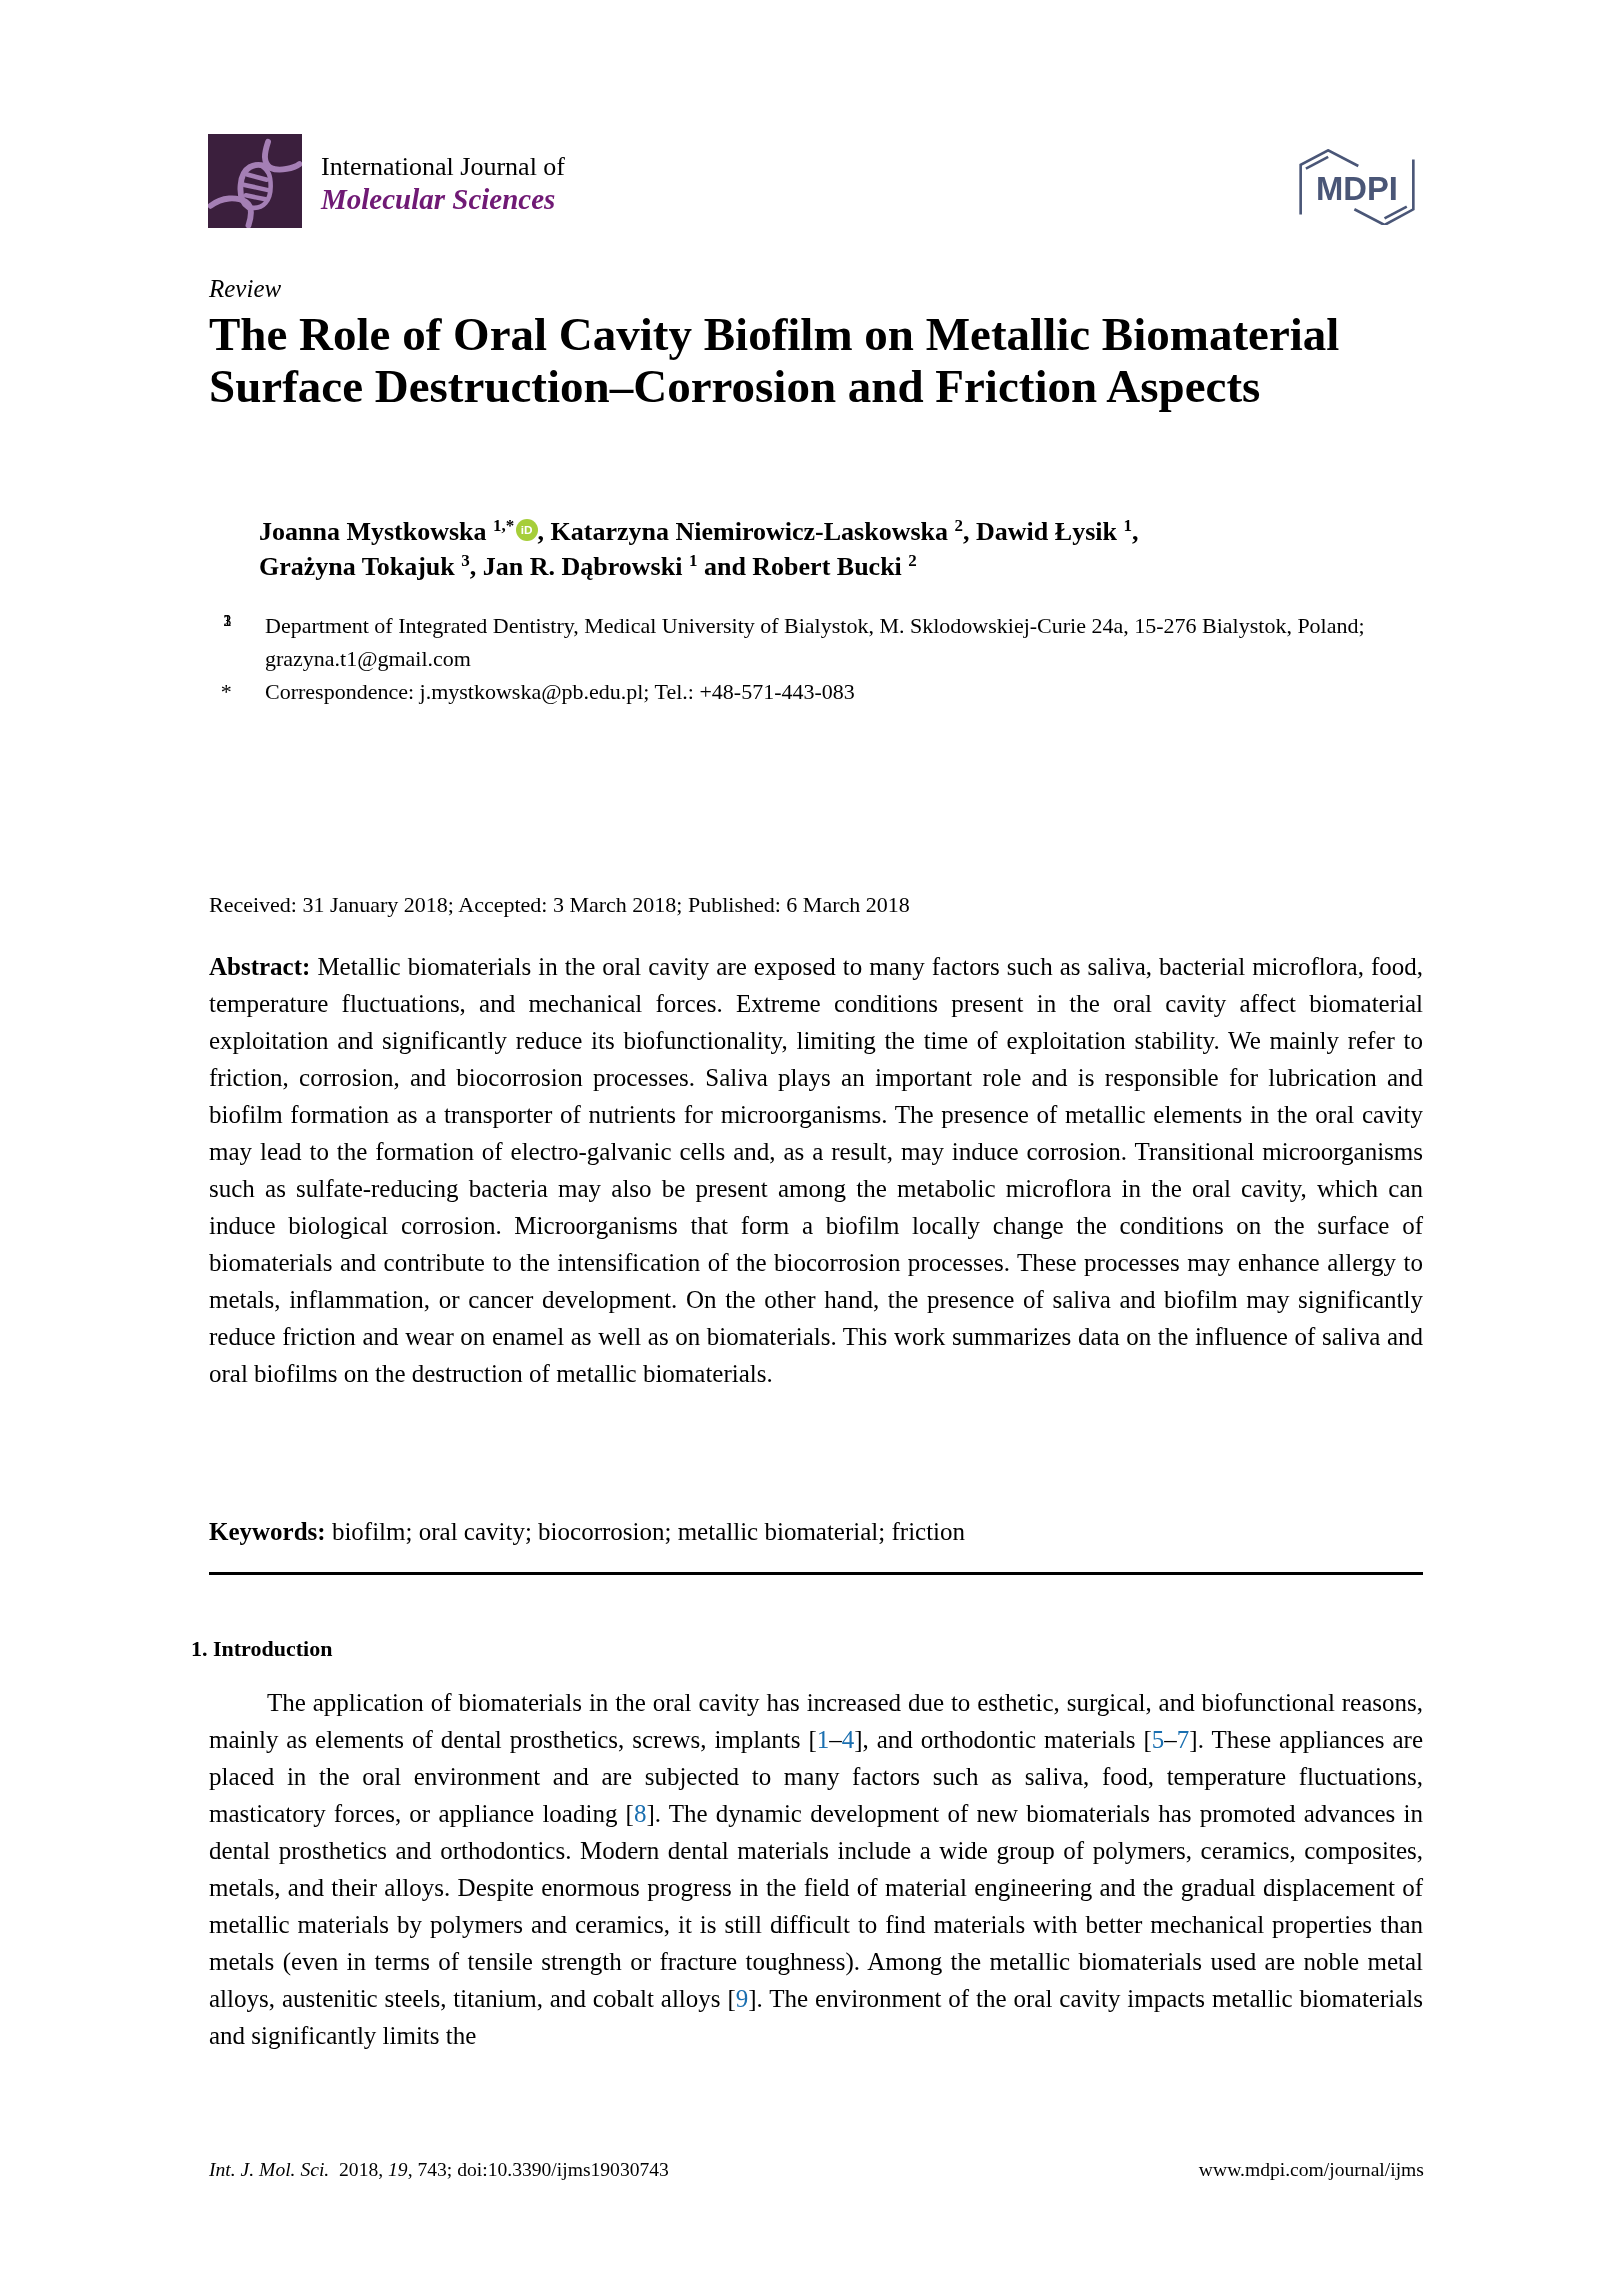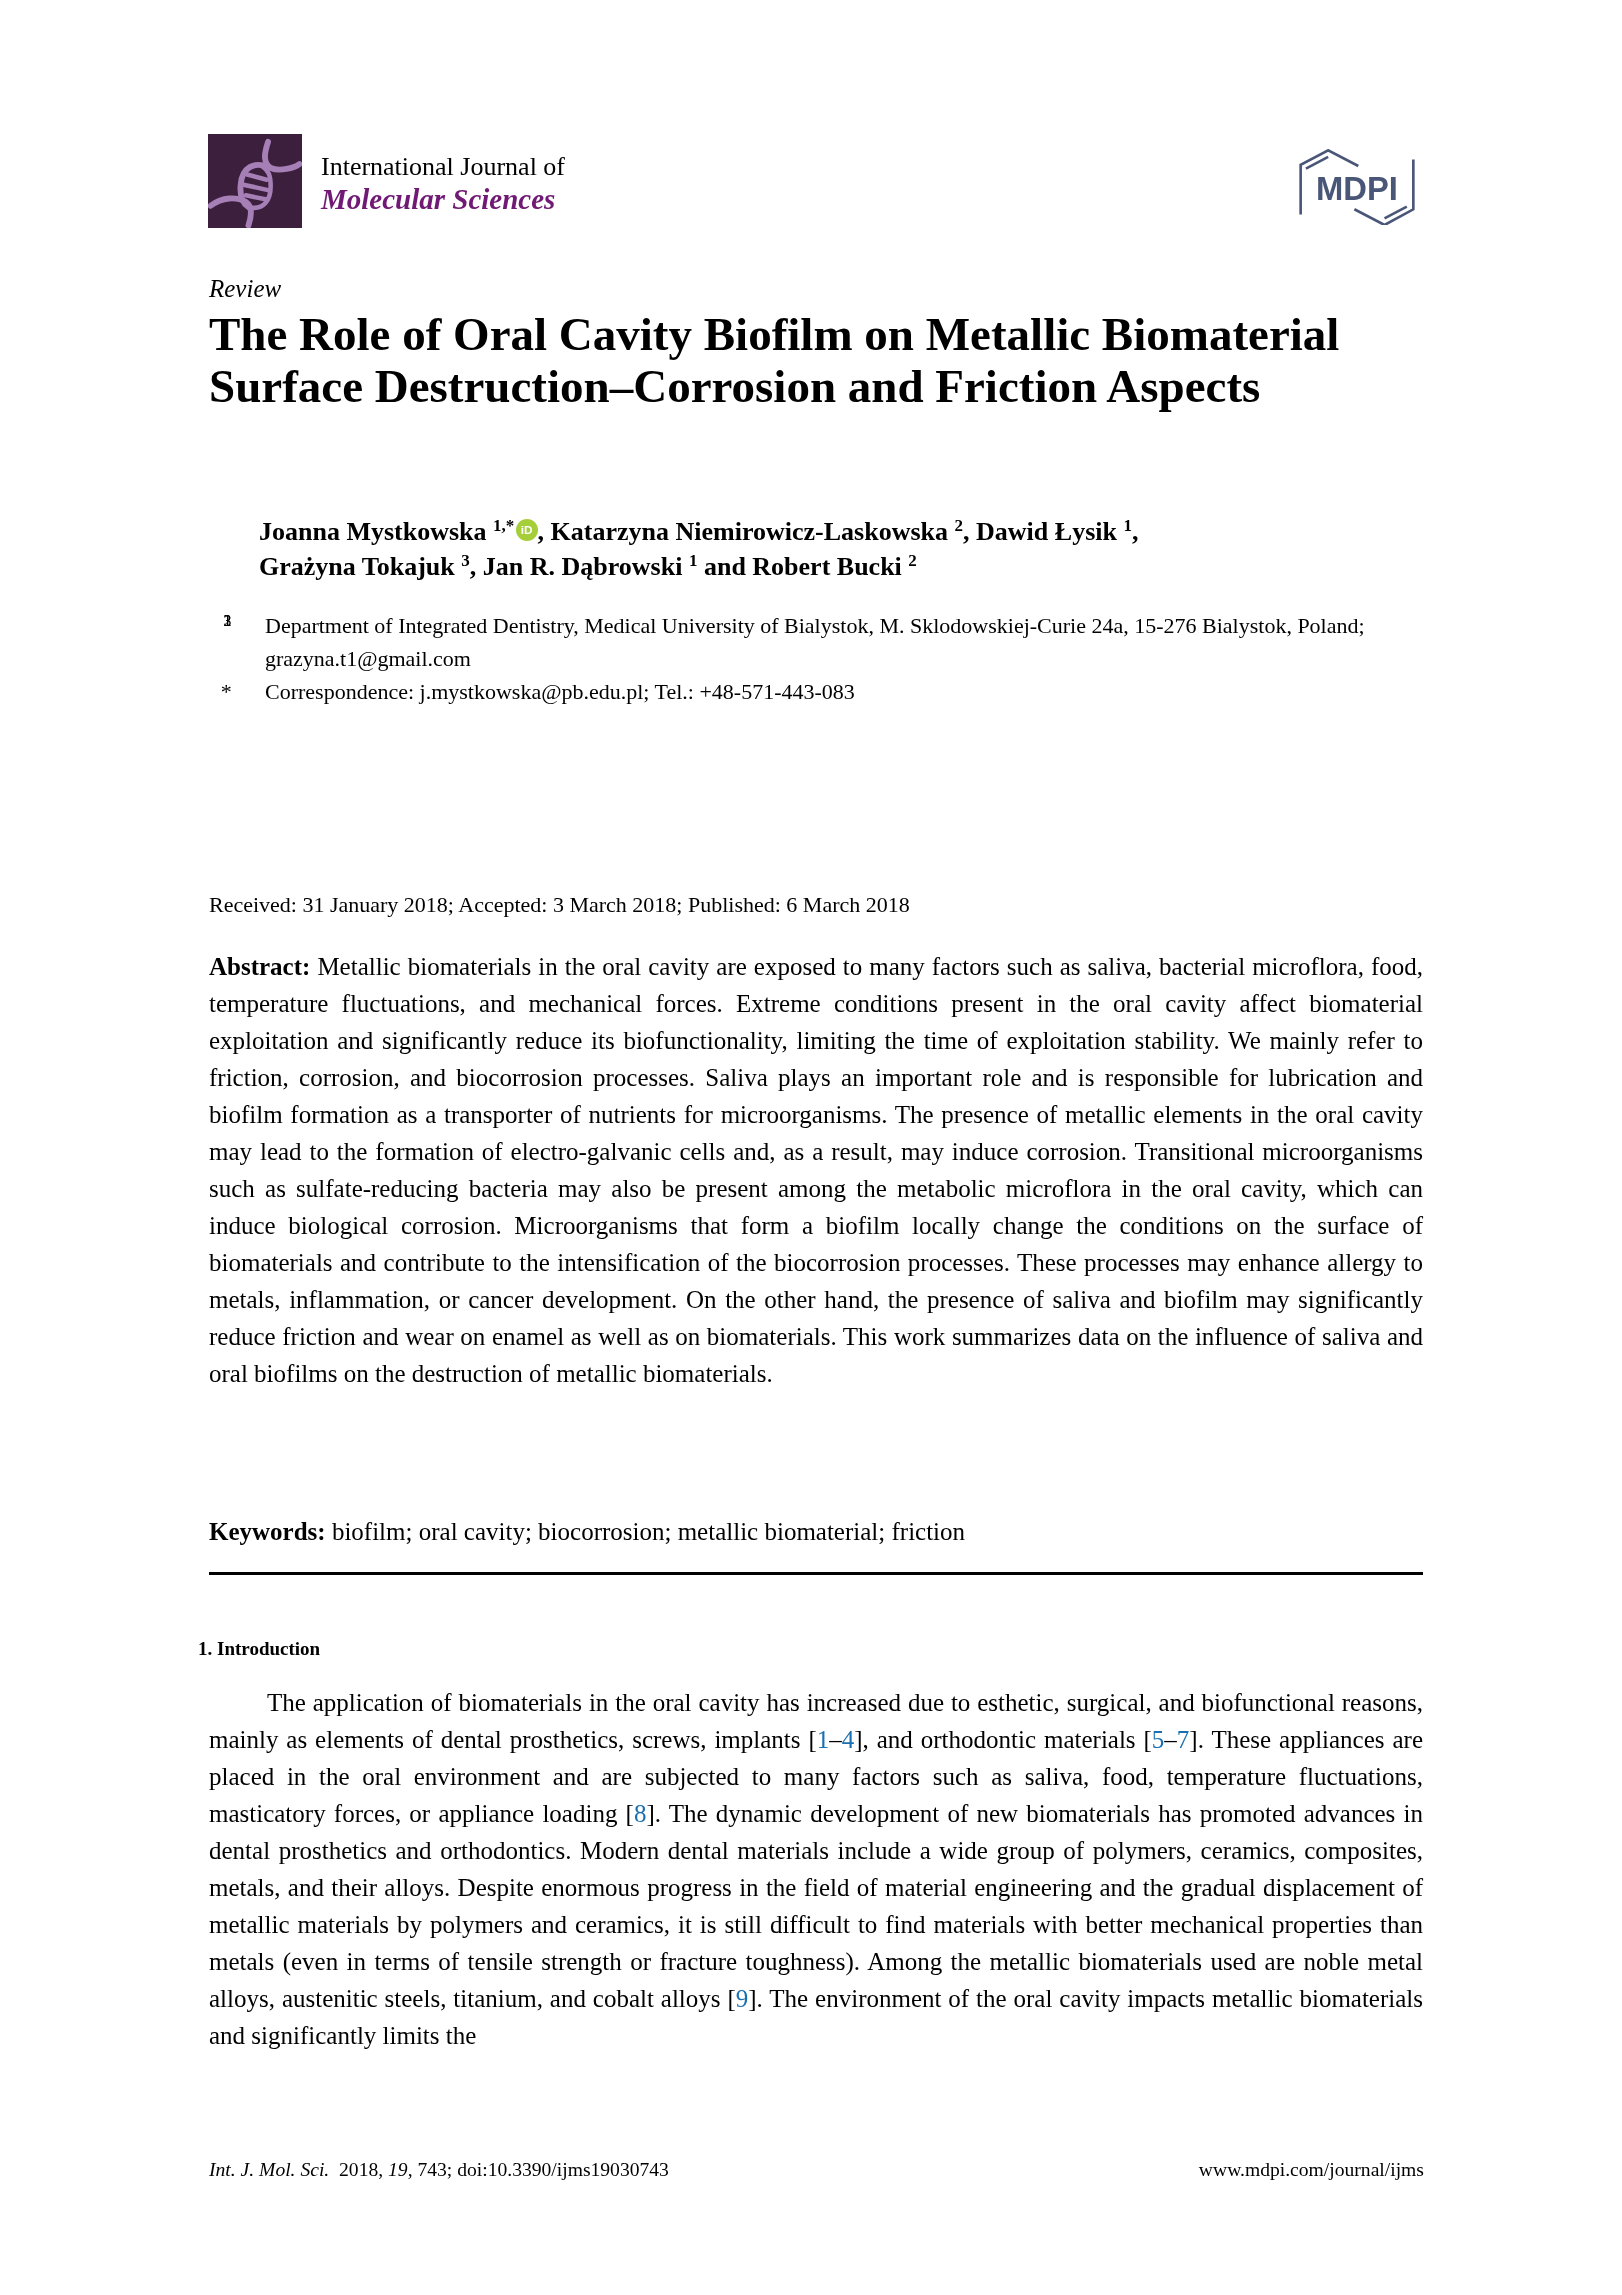--- a/index.html
+++ b/index.html
@@ -34,21 +34,21 @@
 
   #dates { left: 209px; top: 890px; font-size: 22px; line-height: 29px; white-space: nowrap; }
 
   
   #abstract { left: 209px; top: 948px; width: 1214px; font-size: 25px; line-height: 37px; text-align: justify; }
   #abstract b { font-weight: bold; }
   #keywords { left: 209px; top: 1501px; width: 1214px; font-size: 25px; line-height: 37px; margin-top: 12px; }
   #divider { left: 209px; top: 1572px; width: 1214px; height: 2.6px; background: #000; }
 
   
-  #section-heading { left: 198px; top: 1633px; font-size: 19px; font-weight: bold; line-height: 31px; }
+  #section-heading { left: 191px; top: 1633px; font-size: 22px; font-weight: bold; line-height: 31px; }
   #intro { left: 209px; top: 1684px; width: 1214px; font-size: 25px; line-height: 37px; text-align: justify; text-indent: 58px; }
   .cite { color: #1a6fb0; }
 
   
   #footer-left { left: 209px; top: 2157px; font-size: 19.6px; line-height: 26px; white-space: nowrap; }
   #footer-left i { }
   #footer-left b { font-weight: normal; text-align: right; }
   #footer-right { right: 199px; top: 2157px; font-size: 19.6px; line-height: 26px; white-space: nowrap; }
 </style>
 </head>

